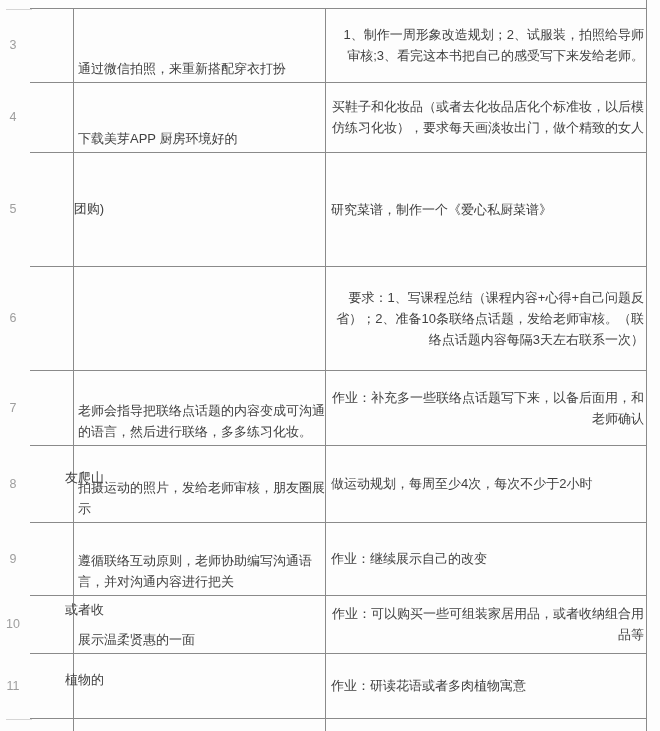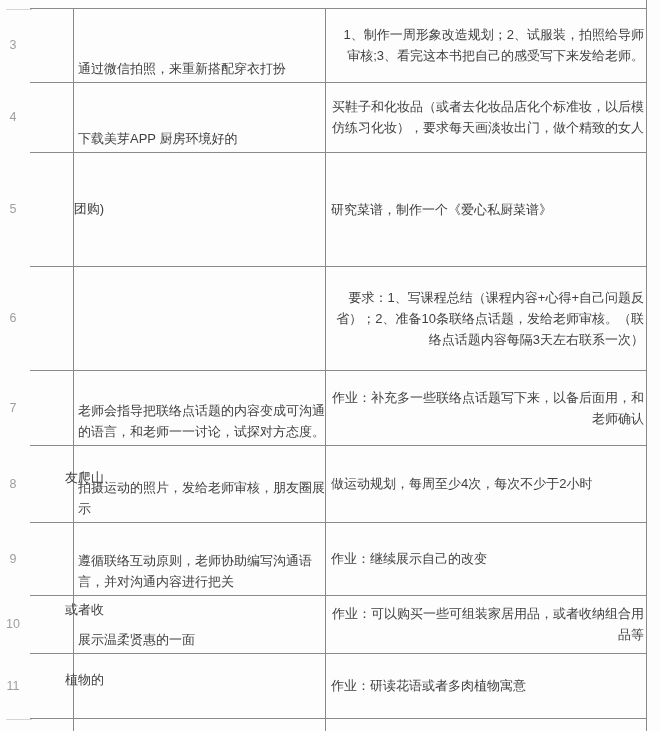--- a/index.html
+++ b/index.html
@@ -95,21 +95,21 @@
   <div class="row" style="top:266px;height:104px;">
     <div class="num-cell">6</div>
     <div class="hw-cell">
         <span>要求：1、写课程总结（课程内容+心得+自己问题反省）；2、准备10条联络点话题，发给老师审核。（联络点话题内容每隔3天左右联系一次）</span>
       </div>
   </div>
 
   <div class="row" style="top:370px;height:75px;">
     <div class="num-cell">7</div>
     <div class="main-cell">
-        <span>老师会指导把联络点话题的内容变成可沟通的语言，和老师一一讨论，试探对方态度。</span>
+        <span>老师会指导把联络点话题的内容变成可沟通的语言，然后进行联络，多多练习化妆。</span>
       </div>
     <div class="hw-cell">
         <span>作业：补充多一些联络点话题写下来，以备后面用，和老师确认</span>
       </div>
   </div>
 
   <div class="row" style="top:445px;height:77px;">
     <div class="num-cell">8</div>
     <div class="frag-cell frag-up6">友爬山</div>
     <div class="main-cell">

